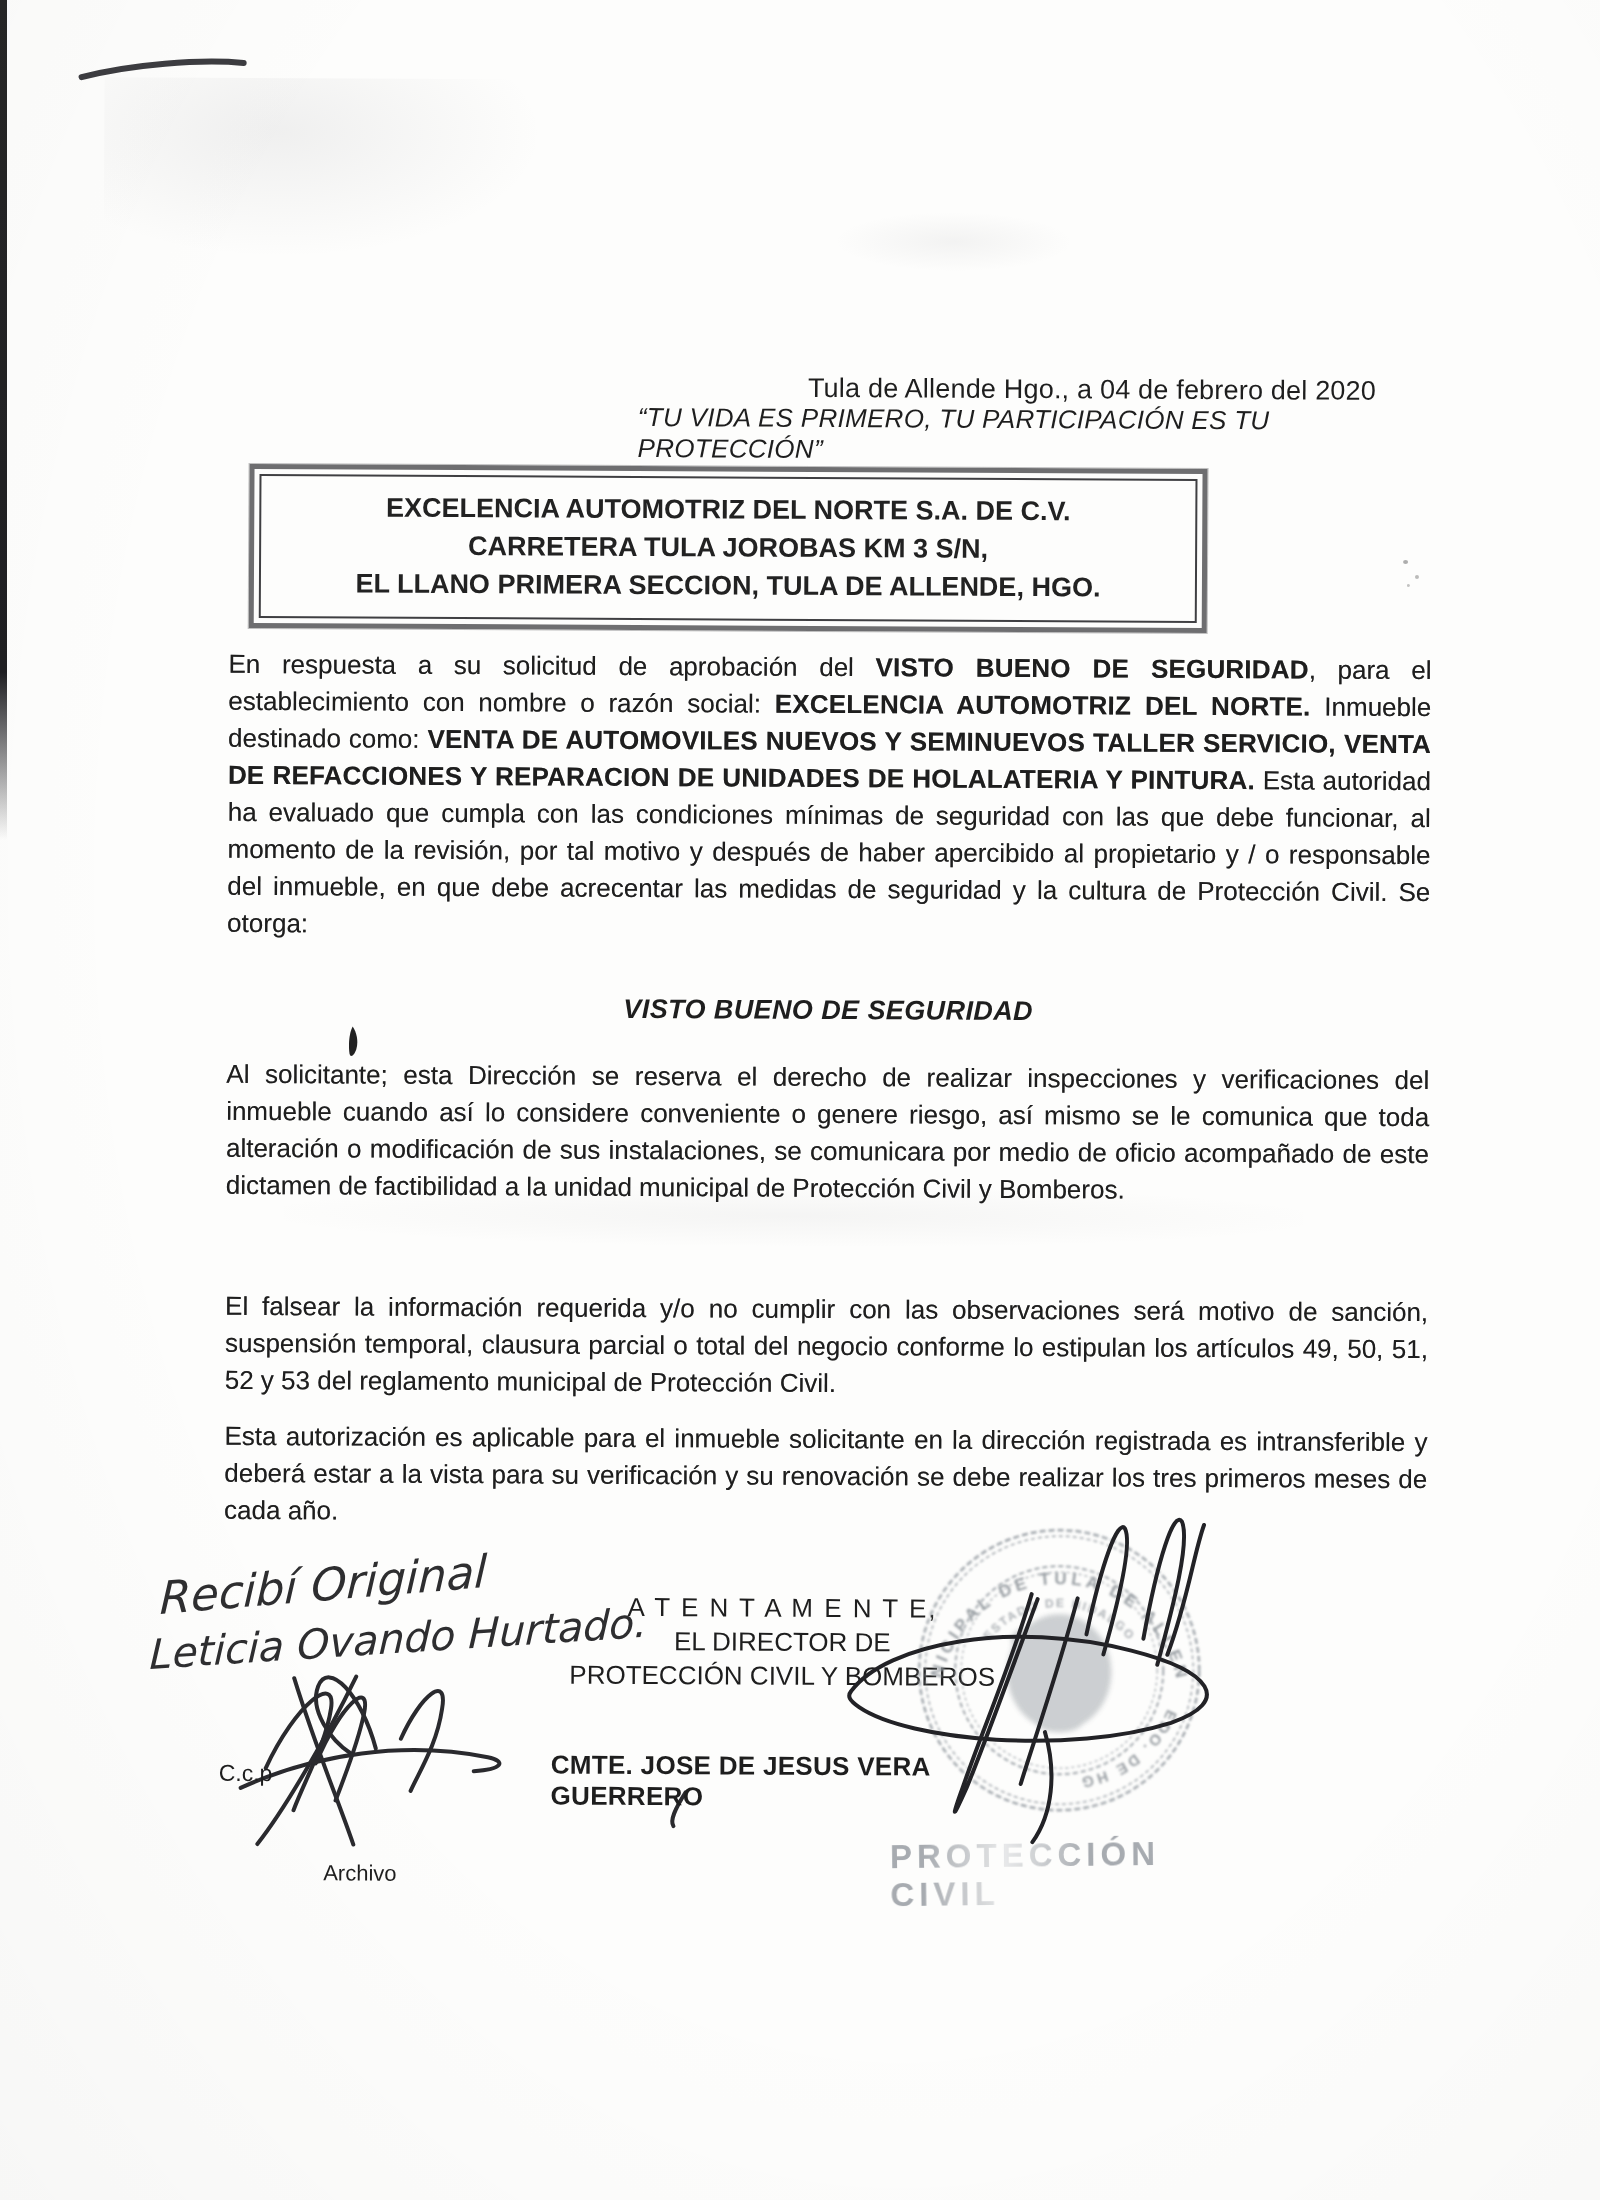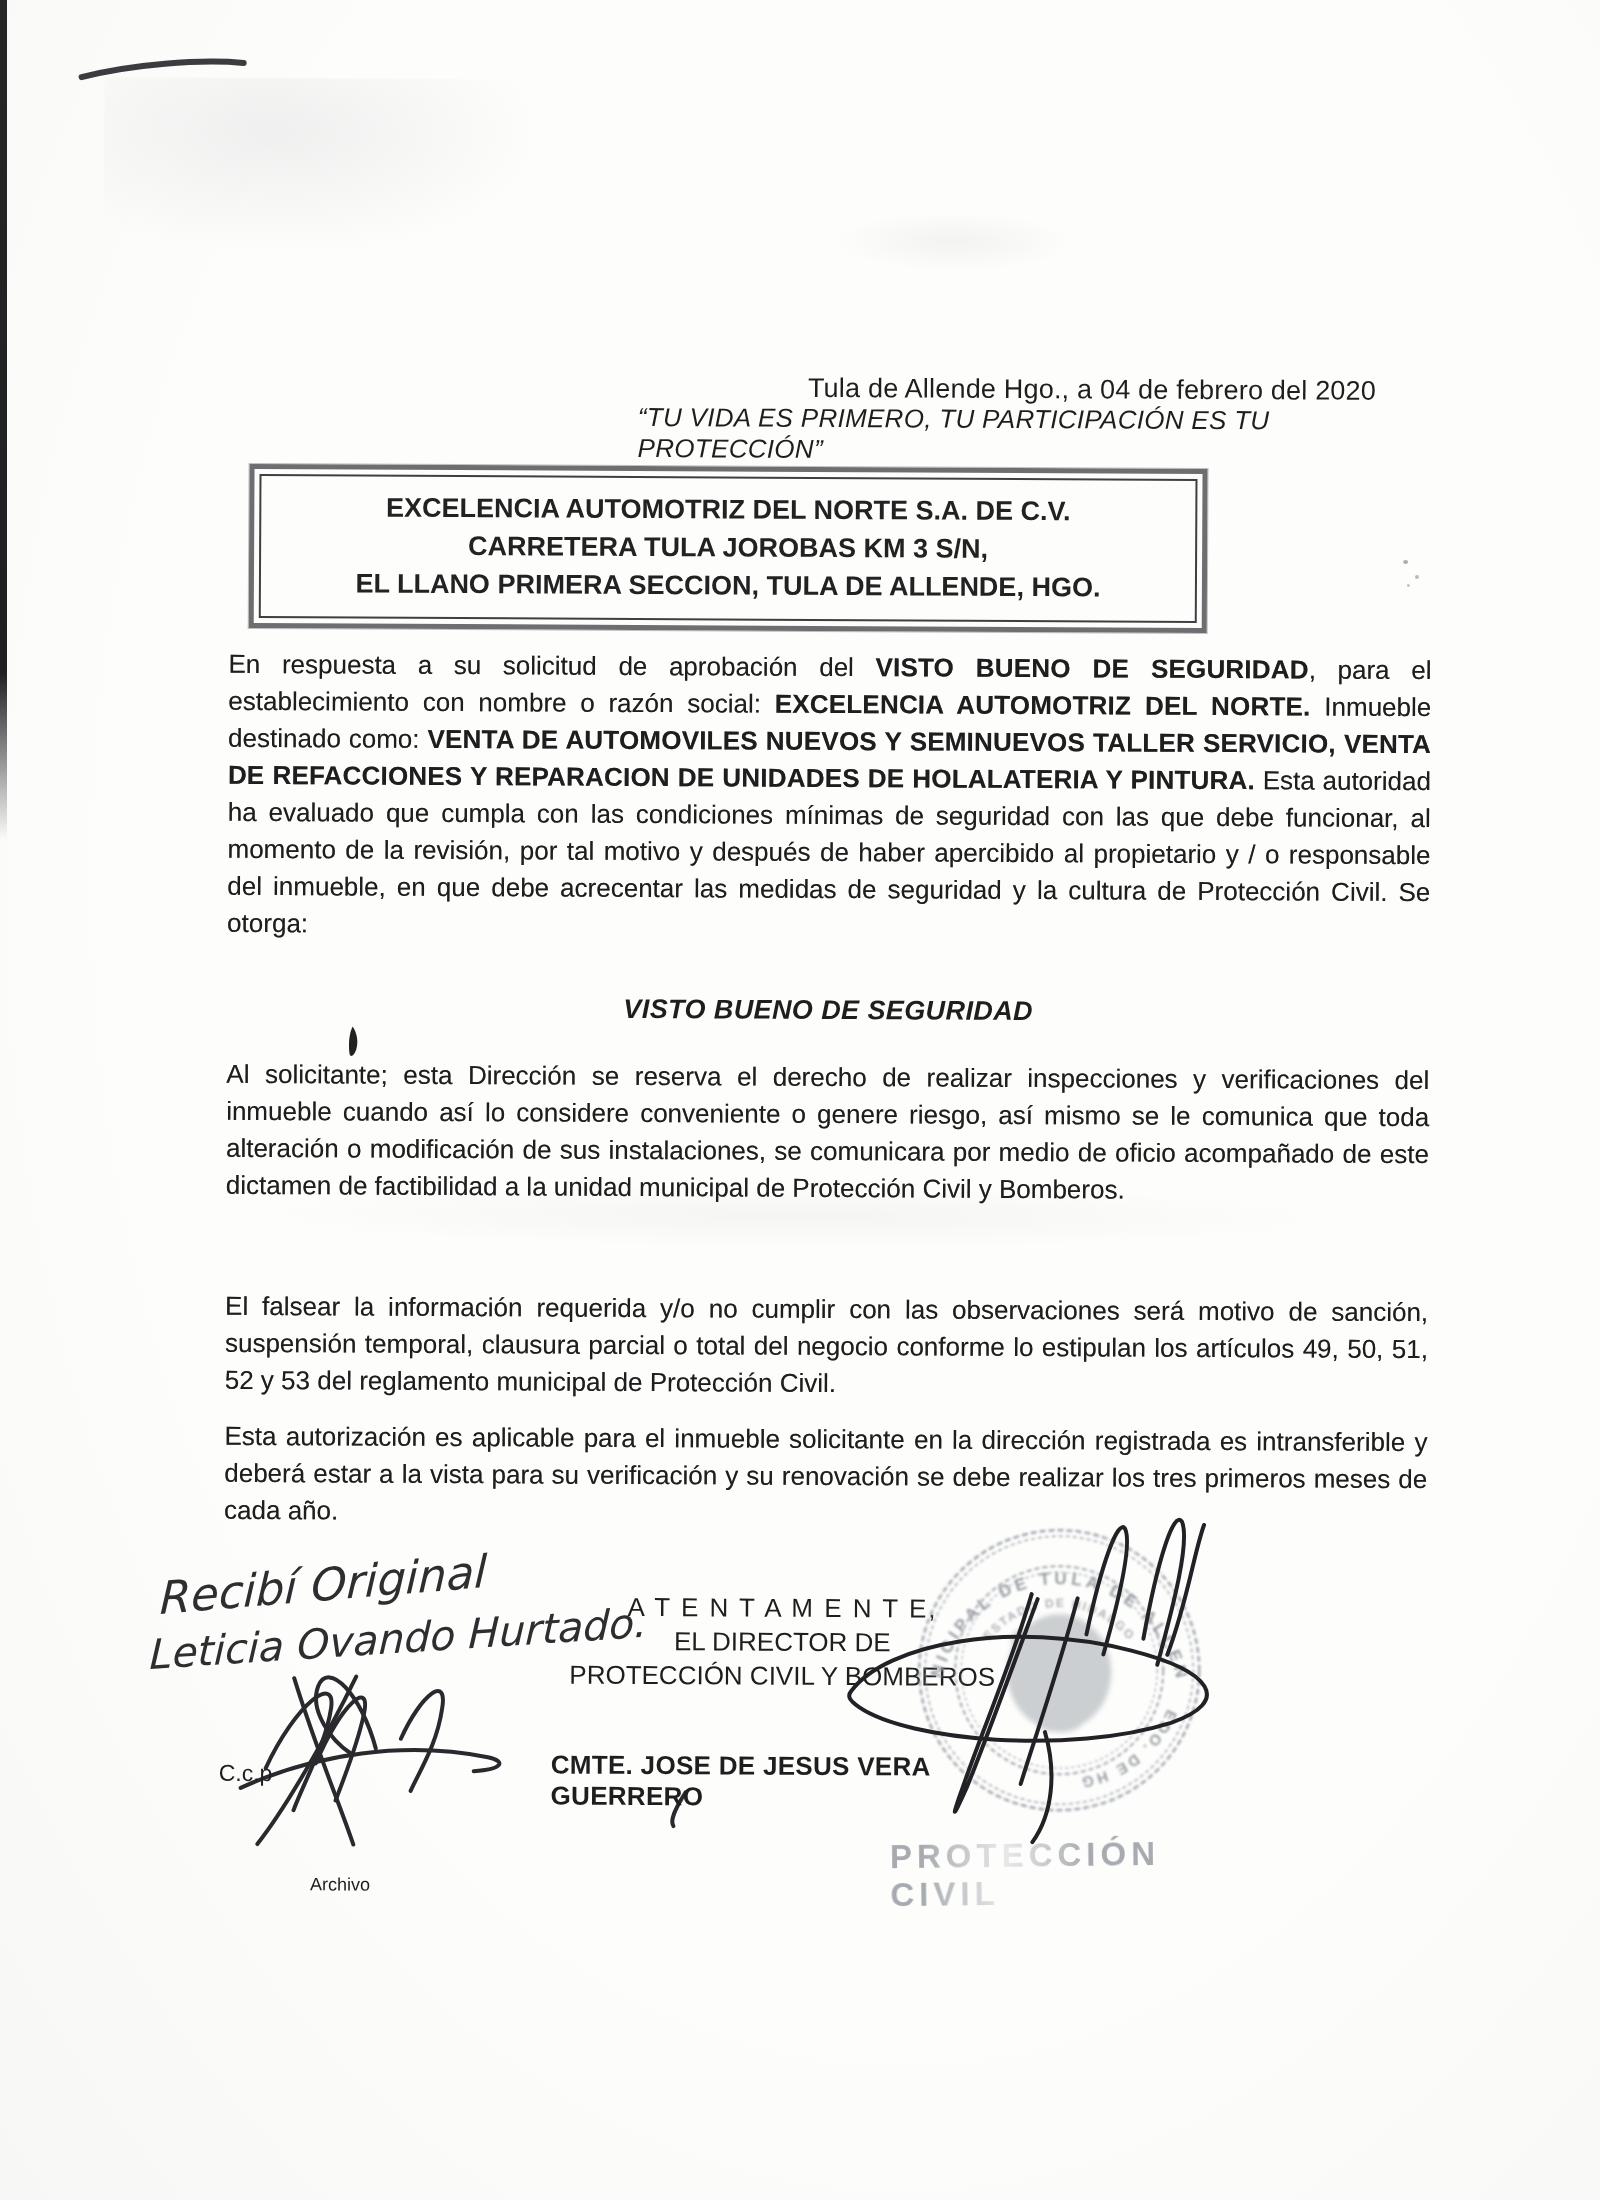--- a/index.html
+++ b/index.html
@@ -57,21 +57,21 @@
 
   .attn{left:556px; top:1590px; width:470px; text-align:center; font-size:26px; line-height:34px;}
   .attn .l1{letter-spacing:2px;}
   .cmte{left:560px; top:1750px; width:520px; font-size:26px; font-weight:bold; letter-spacing:.3px;}
 
   .hand{font-family:"DejaVu Sans", sans-serif; font-style:italic; color:#2e2e30;}
   .hw1{left:168px; top:1560px; font-size:45px; transform:rotate(-5deg) skewX(-7deg);}
   .hw2{left:158px; top:1616px; font-size:41px; transform:rotate(-4deg) skewX(-6deg);}
 
   .ccp{left:228px; top:1762px; font-size:23px;}
-  .archivo{left:320px; top:1862px; font-size:18px;margin-top:14px;}
+  .archivo{left:333px; top:1862px; font-size:22px;}
 
   .stamp-svg{left:918px; top:1518px; opacity:.9;}
   .sig-svg{position:absolute;}
   .stamp-bottom{left:900px; top:1834px; width:330px; font-size:33px; font-weight:bold;
     letter-spacing:5px; color:#a7abb0; transform:rotate(-1deg);
     -webkit-mask-image:linear-gradient(to right,#000 10%,rgba(0,0,0,.25) 35%,#000 60%,#000 90%,rgba(0,0,0,.4));
     mask-image:linear-gradient(to right,#000 10%,rgba(0,0,0,.25) 35%,#000 60%,#000 90%,rgba(0,0,0,.4));
     filter:blur(.4px);}
 </style>
 </head>

